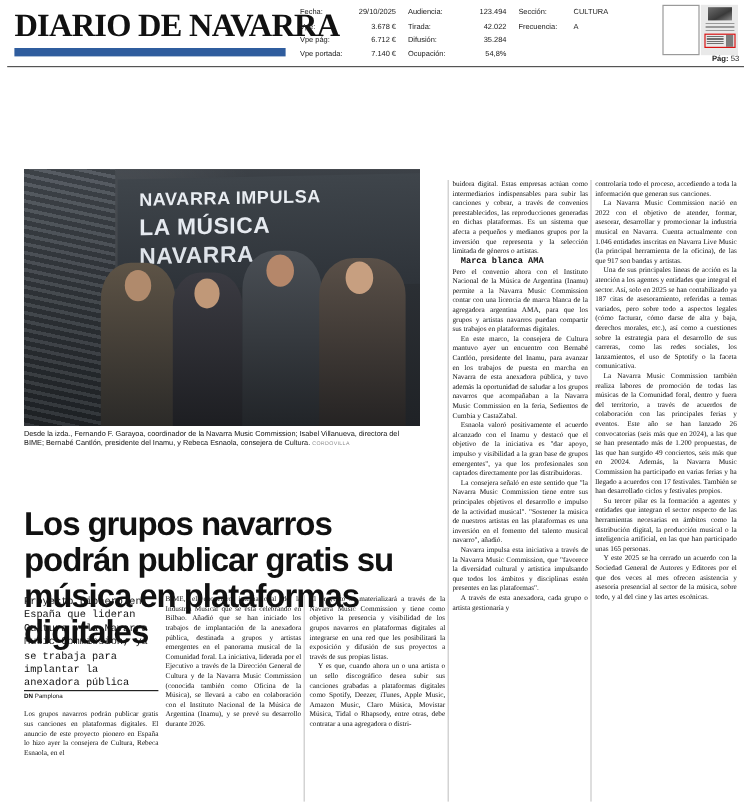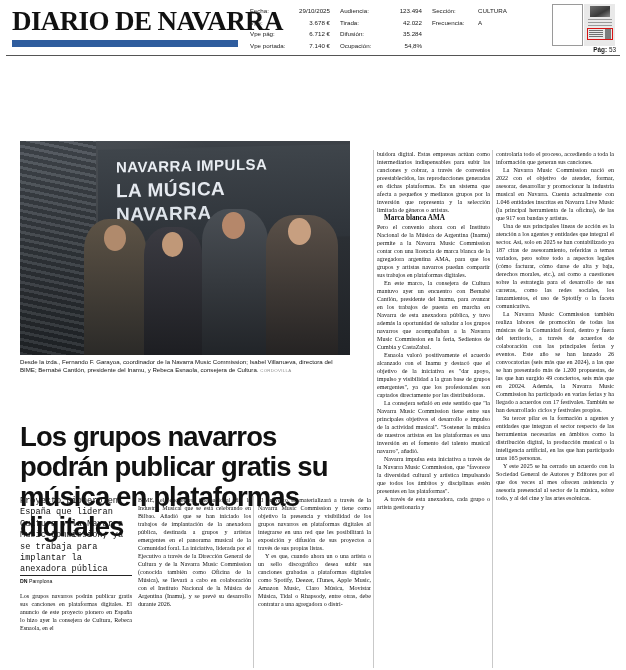--- a/index.html
+++ b/index.html
@@ -265,21 +265,21 @@
     font-family: "Liberation Serif", serif;
     font-size: 6.05px;
     line-height: 8.0px;
     text-align: justify;
     color: #111;
     hyphens: auto;
   }
   .col p { margin: 0; text-indent: 7px; }
   .col p.first { text-indent: 0; }
   .subtitle {
-    font-family: Liberation Serif, serif;
+    font-family: Liberation Mono, monospace;
     font-weight: bold;
     font-size: 7.2px;
     line-height: 9px;
     margin: 4px 0 2px 0;
     text-indent: 0;
     text-align: left;
   }
 
   .col1 { left: 20px;  top: 592px; width: 112px; }
   .col2 { left: 138px; top: 496px; width: 113px; }

